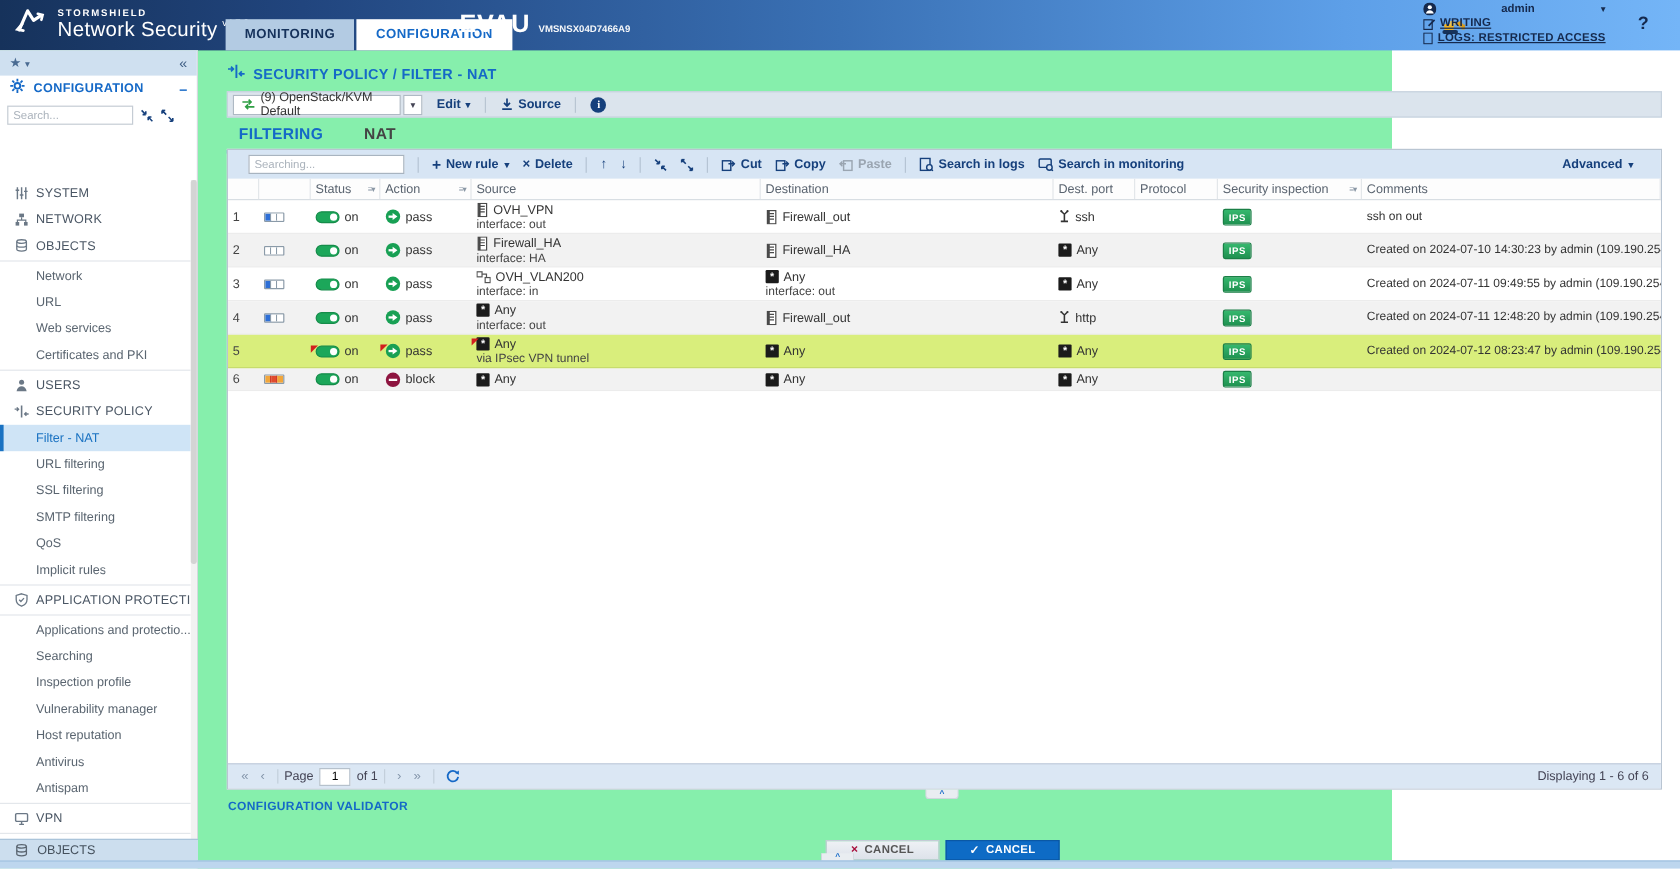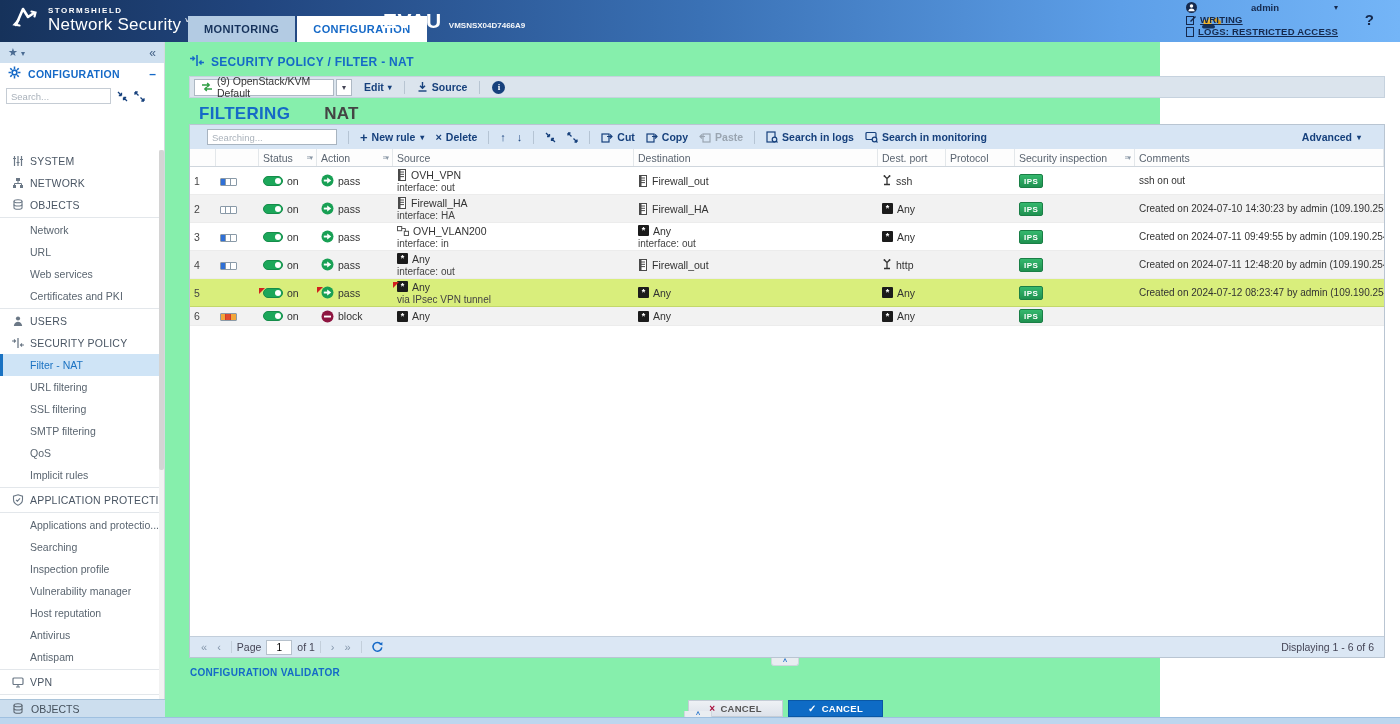--- a/index.html
+++ b/index.html
@@ -75,21 +75,21 @@
     font-size:8px; color:#445; display:flex; align-items:center; justify-content:center; cursor:pointer; }
   .pb-btn { display:flex; align-items:center; color:#16407c; font-size:10.5px; font-weight:bold;
     margin-left:12px; cursor:pointer; }
   .pb-btn .caret { margin-left:4px; font-size:8px; }
   .pb-sep { width:1px; height:13px; background:#b8c5d2; margin-left:12px; }
   .info-ic { width:13px; height:13px; border-radius:50%; background:#16407c; color:#fff; font-size:9px;
     font-weight:bold; display:flex; align-items:center; justify-content:center; margin-left:12px;
     font-family:"Liberation Serif",serif; cursor:pointer; }
 
   .ft-tabs { position:absolute; left:189px; top:100px; display:flex; }
-  .ft-tab { font-size:17px; font-weight:bold; color:#444; padding:4px 10px 6px; margin-right:14px;
+  .ft-tab { font-size:13px; font-weight:bold; color:#444; padding:4px 10px 6px; margin-right:14px;
     cursor:pointer; letter-spacing:.3px; }
   .ft-tab.active { color:#1569c7; border-bottom:3px solid #1569c7; }
 
   .table-wrap { position:absolute; left:189px; top:124px; width:1196px; height:534px;
     border:1px solid #b9c5d2; background:#fff; display:flex; flex-direction:column; }
   .rules-toolbar { height:24px; background:#d7e5f4; display:flex; align-items:center; padding:0 17px; flex:none; }
   .rt-search { width:130px; height:16px; border:1px solid #a8b4c0; font-size:9.5px; padding:0 4px;
     font-family:"Liberation Sans",sans-serif; color:#555; }
   .rt-search::placeholder { color:#aab2bb; }
   .rt-btn { display:flex; align-items:center; color:#16407c; font-size:10.5px; font-weight:bold;

